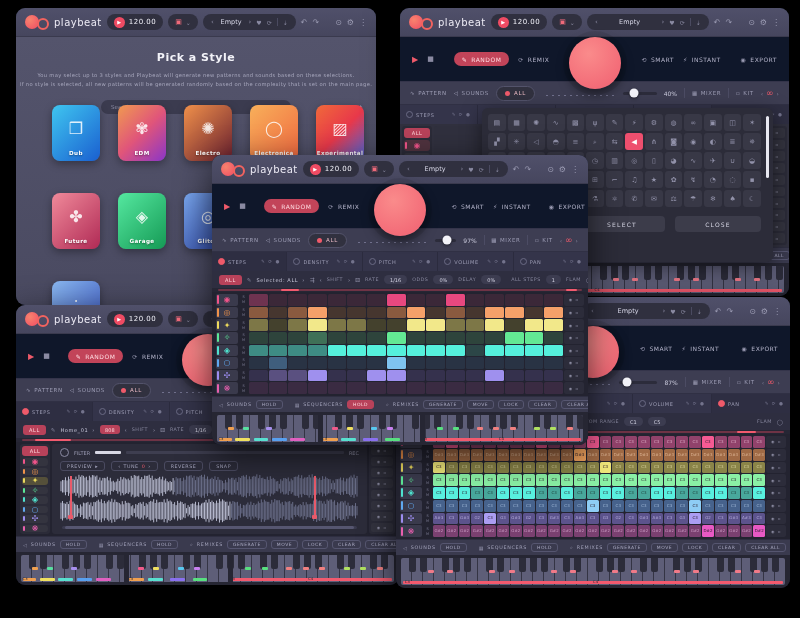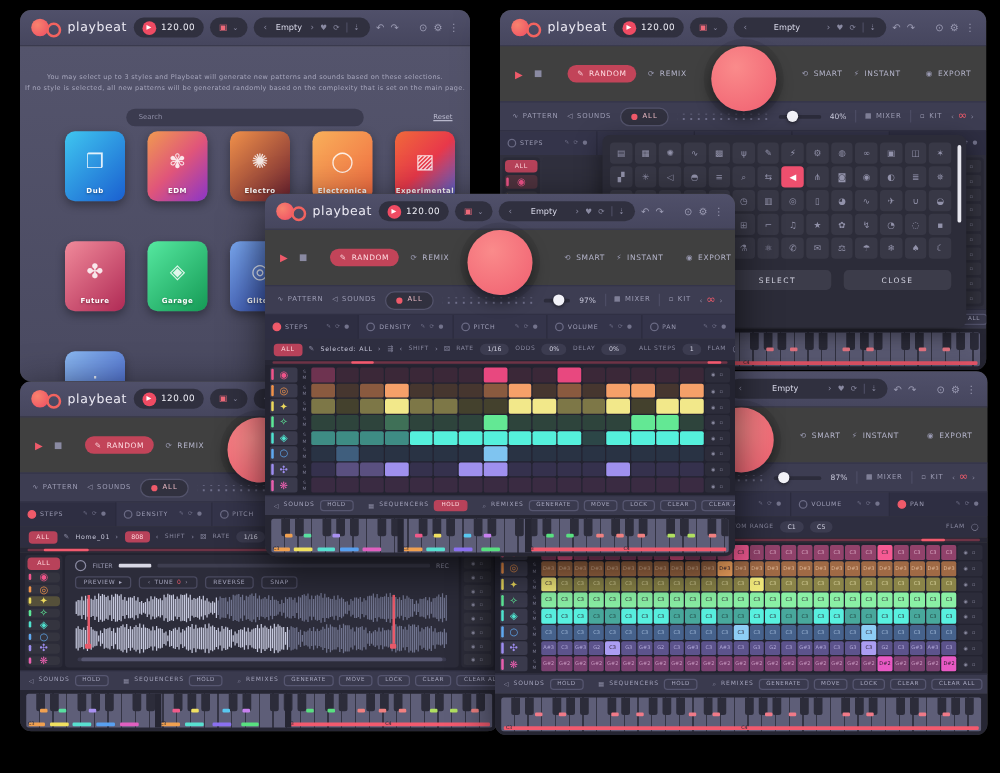--- a/index.html
+++ b/index.html
@@ -1,18 +1,18 @@
 <!DOCTYPE html>
 <html><head>
 <meta charset="utf-8">
 <style>
   html,body{margin:0;padding:0;background:#000;width:800px;height:618px;overflow:hidden;
     font-family:"DejaVu Sans",sans-serif;}
   #stage{position:relative;width:800px;height:618px;background:#000;}
-  .win{position:absolute;border-radius:9px;overflow:hidden;background:#404040;
+  .win{position:absolute;border-radius:9px;overflow:hidden;background:#0f172a;
     box-shadow:0 10px 34px rgba(0,0,0,.65);display:flex;flex-direction:column;}
   #win-tl{left:16px;top:8px;width:360px;height:297px;z-index:1}
   #win-tr{left:400px;top:8px;width:389px;height:288px;z-index:2}
   #win-bl{left:16px;top:305px;width:383px;height:280px;z-index:3}
   #win-br{left:396px;top:297px;width:394px;height:291px;z-index:4}
   #win-c{left:212px;top:155px;width:376px;height:290px;z-index:5}
 
   
   .hdr{flex:0 0 28px;display:flex;align-items:center;gap:5px;padding:0 9px;
     background:linear-gradient(#50506a,#46465e);border-bottom:1px solid #3a3a4e}
@@ -187,20 +187,21 @@
           <div class="pico">⇣</div>
         </div>
         <div class="hico">↶</div>
         <div class="hico">↷</div>
         <div class="hsp"></div>
         <div class="hico">⊙</div>
         <div class="hico">⚙</div>
         <div class="hico">⋮</div>
       </div>
     <div class="tl-body">
+      <div class="tl-title">Pick a Style</div>
       <div class="tl-sub">
         <div>You may select up to 3 styles and Playbeat will generate new patterns and sounds based on these selections.</div>
         <div>If no style is selected, all new patterns will be generated randomly based on the complexity that is set on the main page.</div>
       </div>
       <div class="tl-searchrow">
         <div class="search">
             <span>Search</span>
           </div>
         <div class="reset">Reset</div>
       </div>

